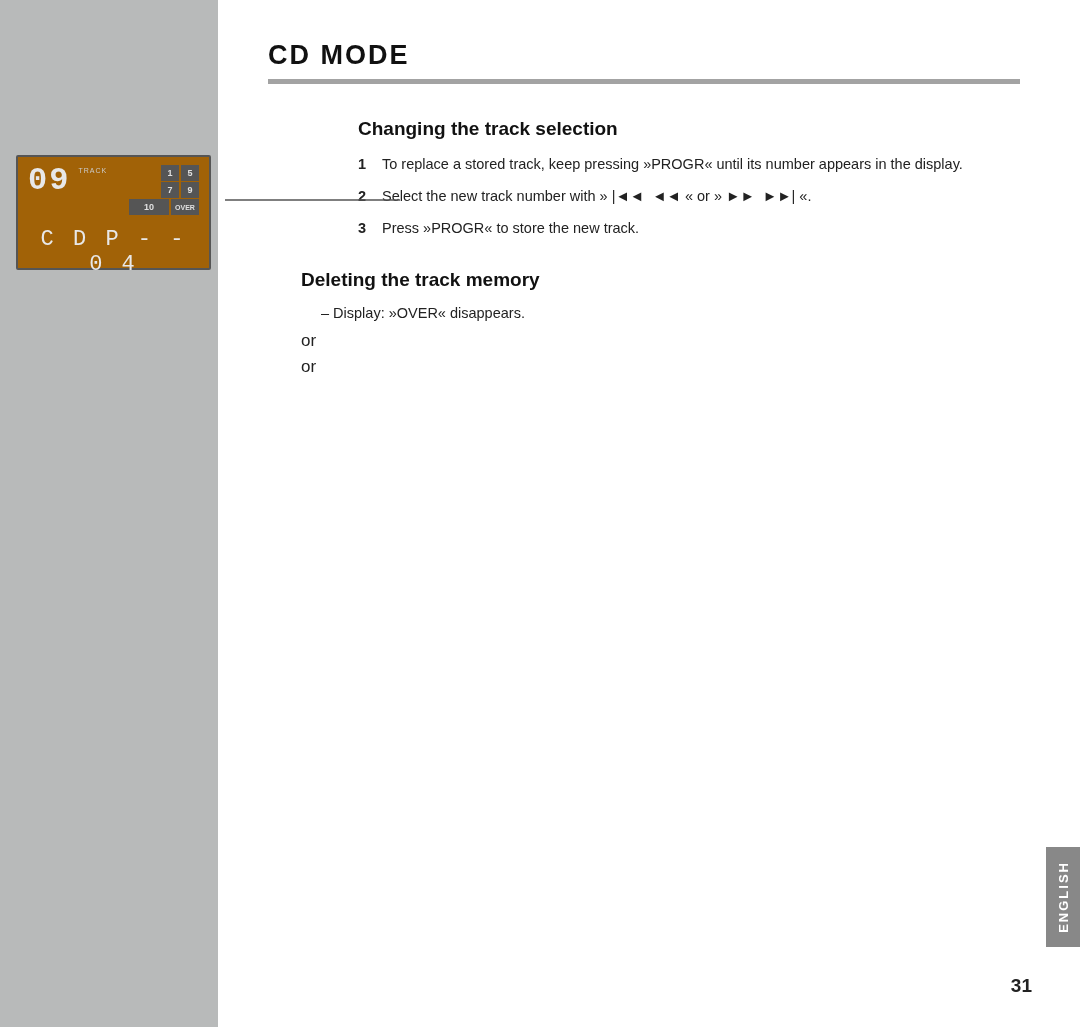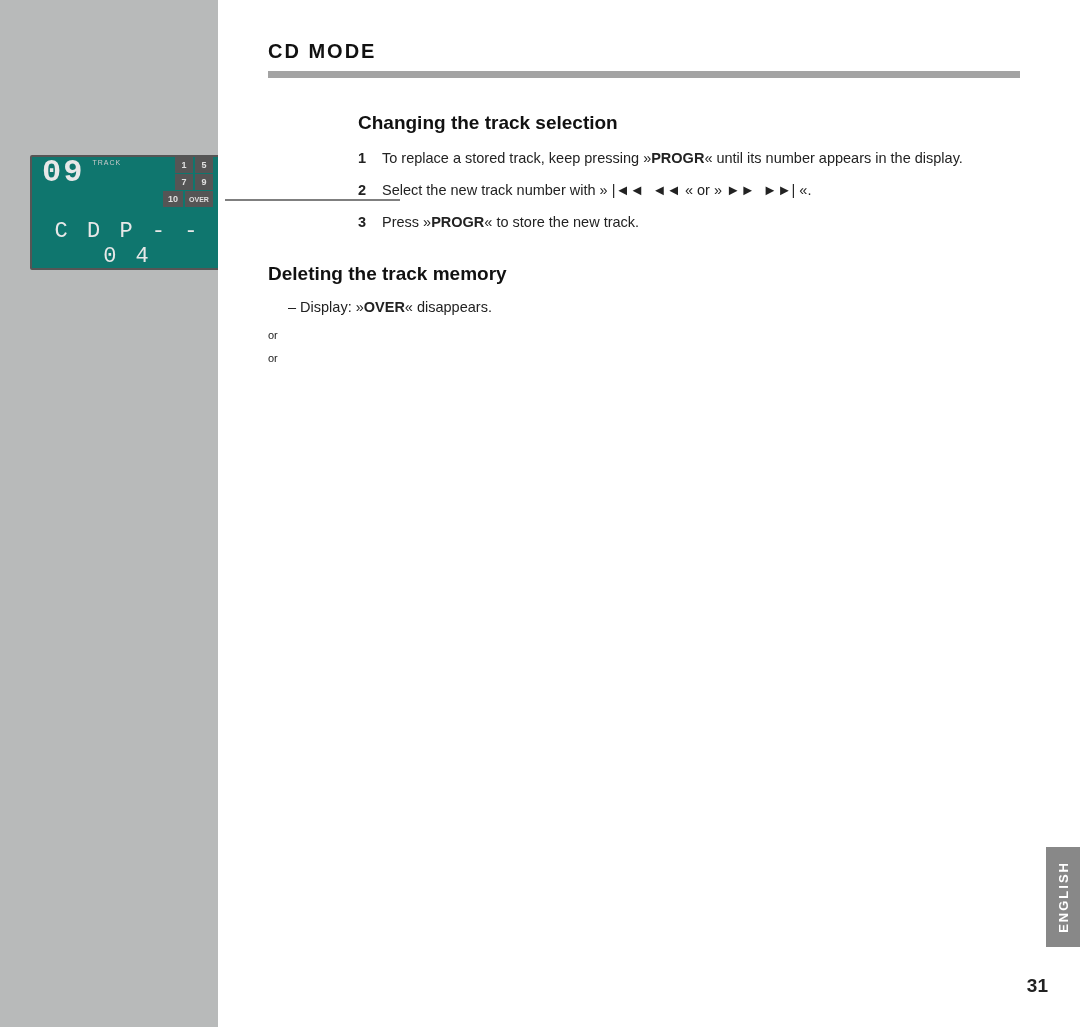--- a/index.html
+++ b/index.html
@@ -29,40 +29,40 @@
       left: 218px;
       top: 0;
       right: 0;
       bottom: 0;
       background: #fff;
       padding: 40px 60px 40px 50px;
     }
 
     
     .page-title {
-      font-size: 20px;
+      font-size: 27px;
       font-weight: 900;
       letter-spacing: 2px;
       color: #111;
       text-transform: uppercase;
-      border-bottom: 7px solid #a3a3a3;
+      border-bottom: 5px solid #a3a3a3;
       padding-bottom: 8px;
       margin-bottom: 30px;
     }
 
     
     .cd-display {
       position: absolute;
-      left: 30px;
+      left: 16px;
       top: 155px;
       width: 195px;
       height: 115px;
       border: 2px solid #555;
-      background: #0f766e;
-      padding: 0 10px;
+      background: #a16207;
+      padding: 8px 10px;
       border-radius: 2px;
     }
 
     .cd-display-inner {
       display: flex;
       flex-direction: column;
       height: 100%;
     }
 
     .cd-top-row {
@@ -137,20 +137,21 @@
     
     .section-heading {
       font-size: 19px;
       font-weight: 900;
       color: #111;
       margin-bottom: 14px;
     }
 
     .section-block {
       margin-bottom: 30px;
+      margin-left: 33px;
     }
 
     .section-block.first {
       margin-top: 34px;
       margin-left: 90px;
     }
 
     .section-block.second {
       margin-top: 15px;
     }
@@ -172,21 +173,21 @@
     .step-num {
       font-weight: bold;
       min-width: 16px;
     }
 
     .step-text {
       flex: 1;
     }
 
     .bold-key {
-      font-weight: 700;
+      font-weight: 400;
     }
 
     
     .english-tab {
       position: absolute;
       right: 0;
       bottom: 80px;
       width: 34px;
       height: 100px;
       background: #888;
@@ -201,31 +202,31 @@
       color: #fff;
       letter-spacing: 2px;
       text-transform: uppercase;
       writing-mode: vertical-rl;
       transform: rotate(180deg);
     }
 
     
     .page-number {
       position: absolute;
-      right: 32px;
+      right: 48px;
       bottom: 30px;
       font-size: 19px;
       font-weight: bold;
       color: #222;
     }
 
     
     .or-underline {
       display: inline-block;
-      font-size: 11px;
+      font-size: 17px;
     }
 
     .step-block-2 {
       padding-left: 0;
     }
 
     .sub-item {
       margin-bottom: 12px;
       font-size: 14.5px;
       line-height: 1.55;
@@ -253,21 +254,21 @@
       <div class="cd-right-panel">
         <div class="cd-indicator-block">
           <div class="cd-indicator active">1</div>
           <div class="cd-indicator active">5</div>
         </div>
         <div class="cd-indicator-row2">
           <div class="cd-indicator active">7</div>
           <div class="cd-indicator active">9</div>
         </div>
         <div class="cd-indicator-row2">
-          <div class="cd-indicator active" style="width:20px;">10</div>
+          <div class="cd-indicator active" style="width:40px;">10</div>
           <div class="cd-indicator active" style="font-size:7px; width:28px;">OVER</div>
         </div>
       </div>
     </div>
     <div class="cd-bottom-text">C D  P - - 0 4</div>
   </div>
 </div>
 
 <div class="main-content">
 

